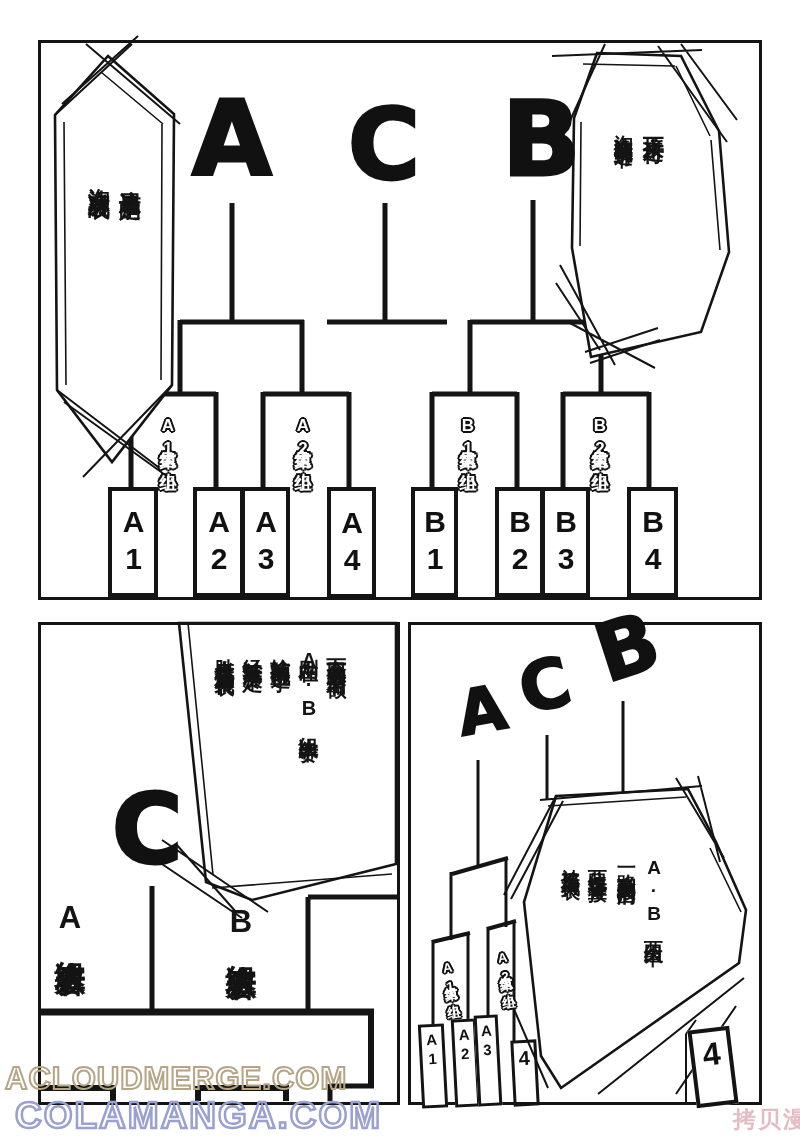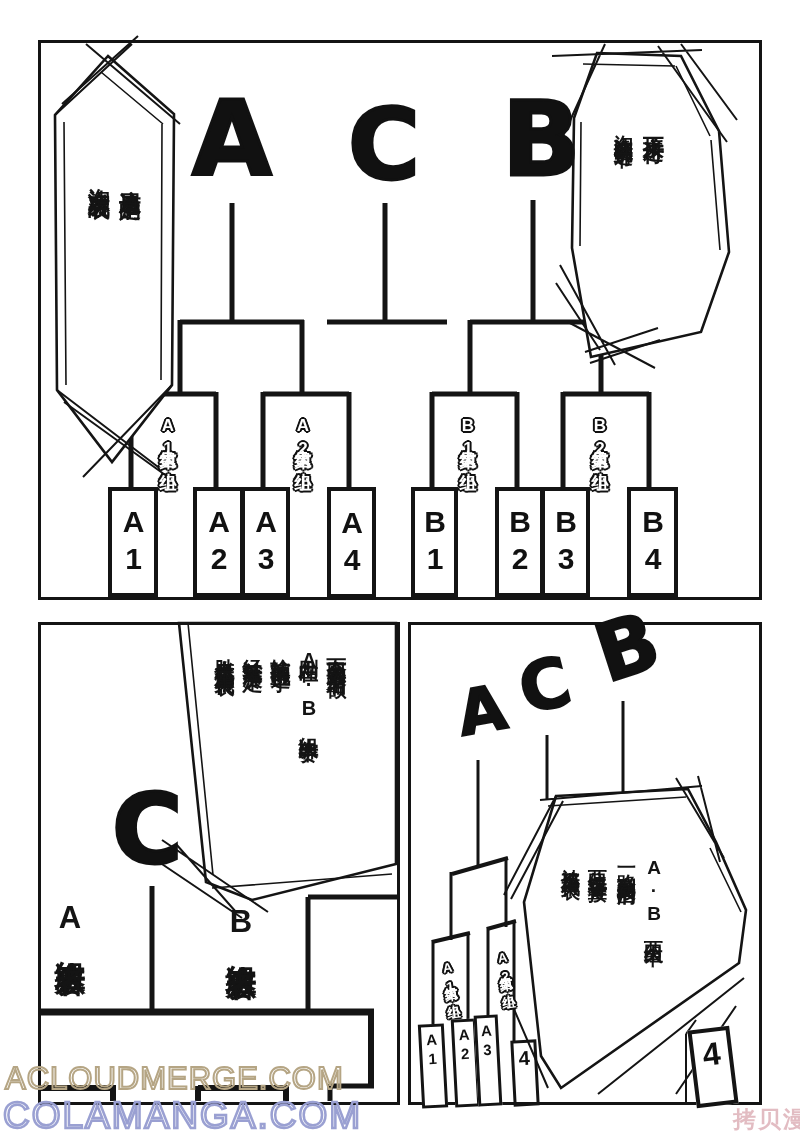--- a/index.html
+++ b/index.html
@@ -16,23 +16,23 @@
   .bigletter{position:absolute;font-weight:900;color:#111;line-height:1;
              -webkit-text-stroke:3px #111;font-family:"DejaVu Sans",sans-serif;}
   .tbox{position:absolute;border:4px solid #141414;background:#fff;
         display:flex;align-items:center;justify-content:center;}
   .tbox .lbl{writing-mode:vertical-rl;text-orientation:upright;font-weight:700;
              font-size:30px;letter-spacing:4px;line-height:1;color:#111;}
   .sbox{position:absolute;border:3px solid #141414;background:#fff;
         display:flex;align-items:flex-start;justify-content:center;padding-top:4px;}
   .sbox .lbl{writing-mode:vertical-rl;text-orientation:upright;font-weight:700;
              font-size:15px;letter-spacing:2px;line-height:1;color:#111;}
-  .wm{position:absolute;font-weight:400;line-height:1;white-space:nowrap;}
+  .wm{position:absolute;font-weight:700;line-height:1;white-space:nowrap;}
   .wm1{color:transparent;-webkit-text-stroke:2px #b5a584;font-size:31px;letter-spacing:1px;}
-  .wm2{color:transparent;-webkit-text-stroke:2.5px #9aa0d2;font-size:37px;letter-spacing:2px;}
+  .wm2{color:transparent;-webkit-text-stroke:2.5px #9aa0d2;font-size:37px;letter-spacing:2px;margin-left:12px;}
   .wm3{color:#dcacb4;font-size:23px;letter-spacing:2px;font-weight:700;opacity:.8;}
 </style>
 </head>
 <body>
 
 <div id="page">
 
   <svg width="800" height="1138" viewBox="0 0 800 1138">
     <g stroke="#141414" stroke-width="5" fill="none">
       <path d="M232 203 V322 M180 322 H304 M180 320 V394 M302 320 V394

